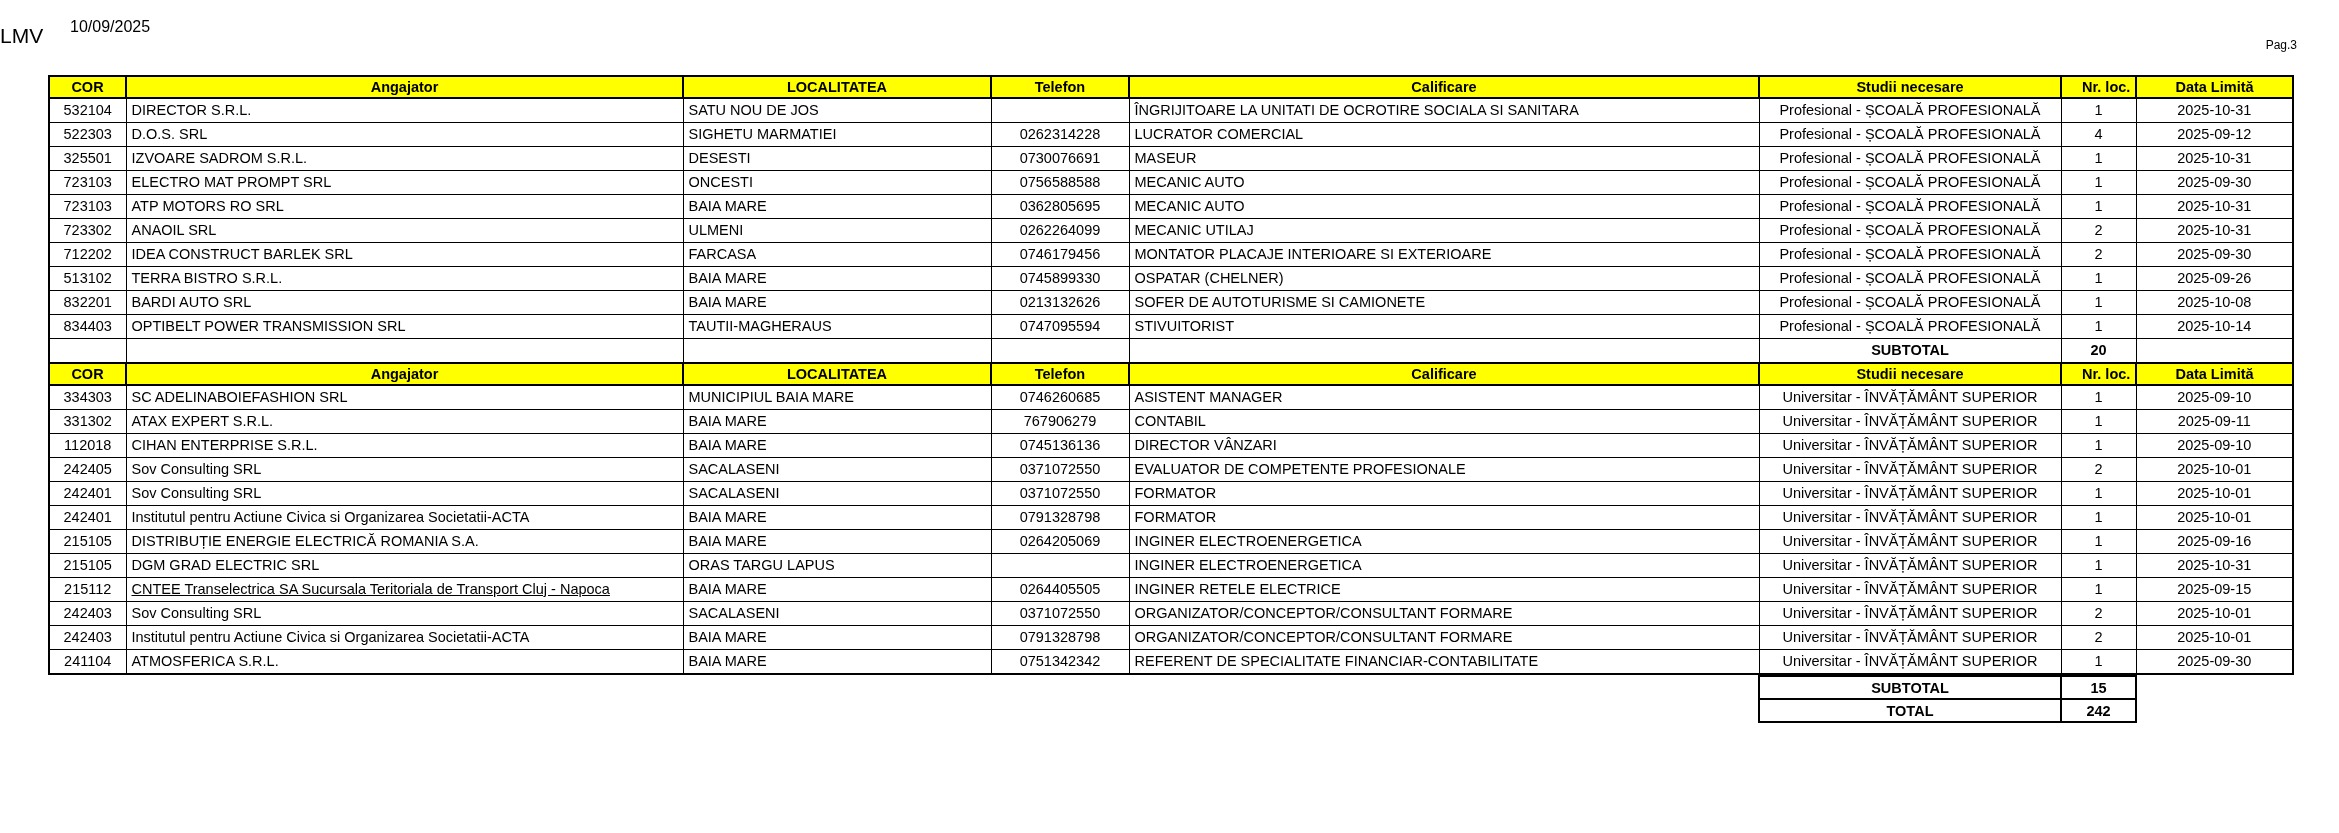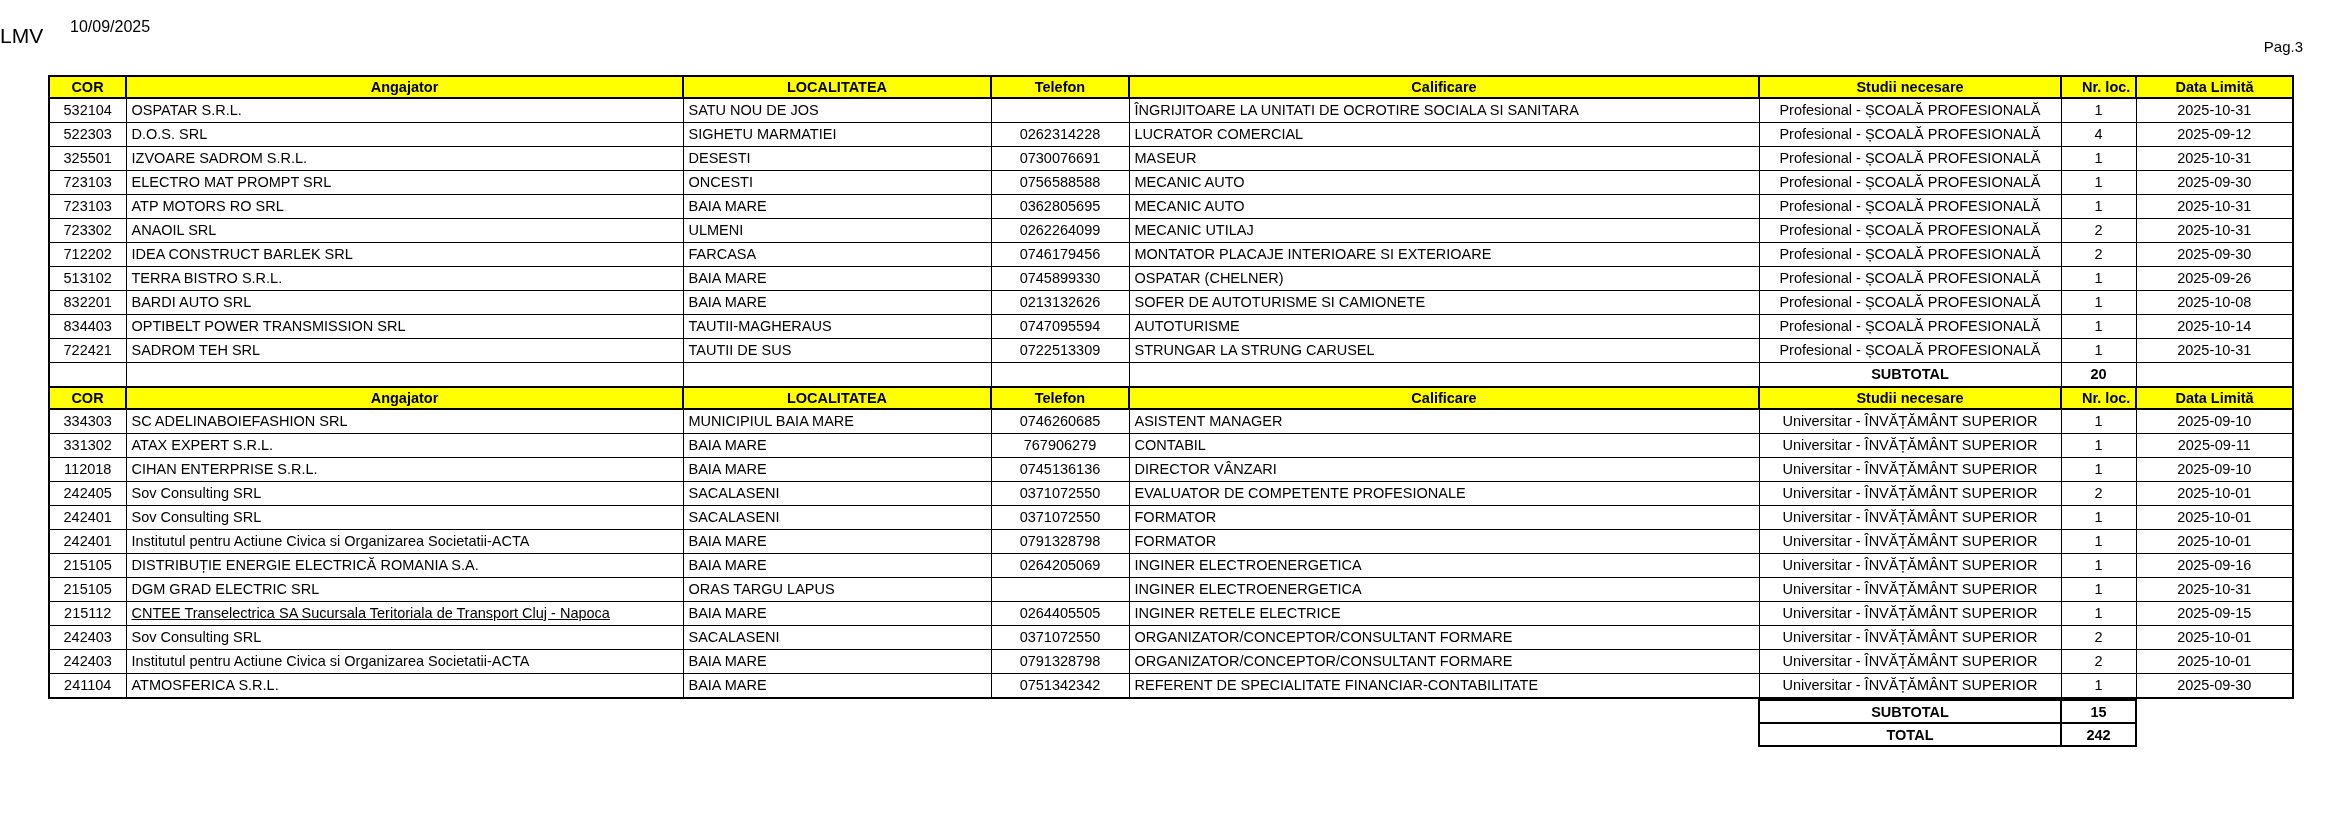--- a/index.html
+++ b/index.html
@@ -3,21 +3,21 @@
 <meta charset="utf-8">
 <style>
   html,body { margin:0; padding:0; }
   body {
     width:2339px; height:833px; background:#ffffff; color:#000;
     font-family:"Liberation Sans", sans-serif; overflow:hidden;
   }
   .topbar { position:relative; height:75px; }
   .date    { position:absolute; left:70px;  top:18px; font-size:16px; }
   .title   { position:absolute; left:0; right:0; top:24px; text-align:left; font-size:21px; }
-  .pagenum { position:absolute; right:36px; top:38px; font-size:15px; }
+  .pagenum { position:absolute; right:42px; top:38px; font-size:12px; }
 
   table.vac {
     margin-left:48px; width:2244px; table-layout:fixed;
     border-collapse:collapse; border:2px solid #000;
   }
   table.vac col.w0 { width:77px; }  table.vac col.w1 { width:557px; }
   table.vac col.w2 { width:308px; } table.vac col.w3 { width:138px; }
   table.vac col.w4 { width:630px; } table.vac col.w5 { width:302px; }
   table.vac col.w6 { width:75px; }  table.vac col.w7 { width:157px; }
 
@@ -71,21 +71,21 @@
         <th class="c1">Angajator</th>
         <th class="c2">LOCALITATEA</th>
         <th class="c3">Telefon</th>
         <th class="c4">Calificare</th>
         <th class="c5">Studii necesare</th>
         <th class="c6">Nr. loc.</th>
         <th class="c7">Data Limită</th>
       </tr>
       <tr>
         <td class="c0">532104</td>
-        <td class="c1">OSPATAR S.R.L.</td>
+        <td class="c1">DIRECTOR S.R.L.</td>
         <td class="c2">SATU NOU DE JOS</td>
         <td class="c3"></td>
         <td class="c4">ÎNGRIJITOARE LA UNITATI DE OCROTIRE SOCIALA SI SANITARA</td>
         <td class="c5">Profesional - ȘCOALĂ PROFESIONALĂ</td>
         <td class="c6">1</td>
         <td class="c7">2025-10-31</td>
       </tr>
       <tr>
         <td class="c0">522303</td>
         <td class="c1">D.O.S. SRL</td>
@@ -164,34 +164,24 @@
         <td class="c4">SOFER DE AUTOTURISME SI CAMIONETE</td>
         <td class="c5">Profesional - ȘCOALĂ PROFESIONALĂ</td>
         <td class="c6">1</td>
         <td class="c7">2025-10-08</td>
       </tr>
       <tr>
         <td class="c0">834403</td>
         <td class="c1">OPTIBELT POWER TRANSMISSION SRL</td>
         <td class="c2">TAUTII-MAGHERAUS</td>
         <td class="c3">0747095594</td>
-        <td class="c4">AUTOTURISME</td>
+        <td class="c4">STIVUITORIST</td>
         <td class="c5">Profesional - ȘCOALĂ PROFESIONALĂ</td>
         <td class="c6">1</td>
         <td class="c7">2025-10-14</td>
-      </tr>
-      <tr>
-        <td class="c0">722421</td>
-        <td class="c1">SADROM TEH SRL</td>
-        <td class="c2">TAUTII DE SUS</td>
-        <td class="c3">0722513309</td>
-        <td class="c4">STRUNGAR LA STRUNG CARUSEL</td>
-        <td class="c5">Profesional - ȘCOALĂ PROFESIONALĂ</td>
-        <td class="c6">1</td>
-        <td class="c7">2025-10-31</td>
       </tr>
       <tr>
         <td class="c0"></td>
         <td class="c1"></td>
         <td class="c2"></td>
         <td class="c3"></td>
         <td class="c4"></td>
         <td class="c5 bold">SUBTOTAL</td>
         <td class="c6 bold">20</td>
         <td class="c7"></td>

